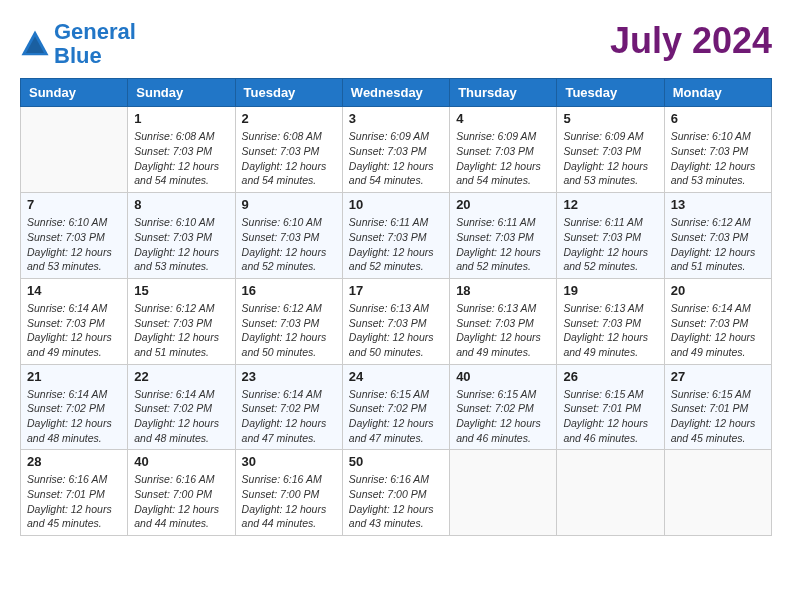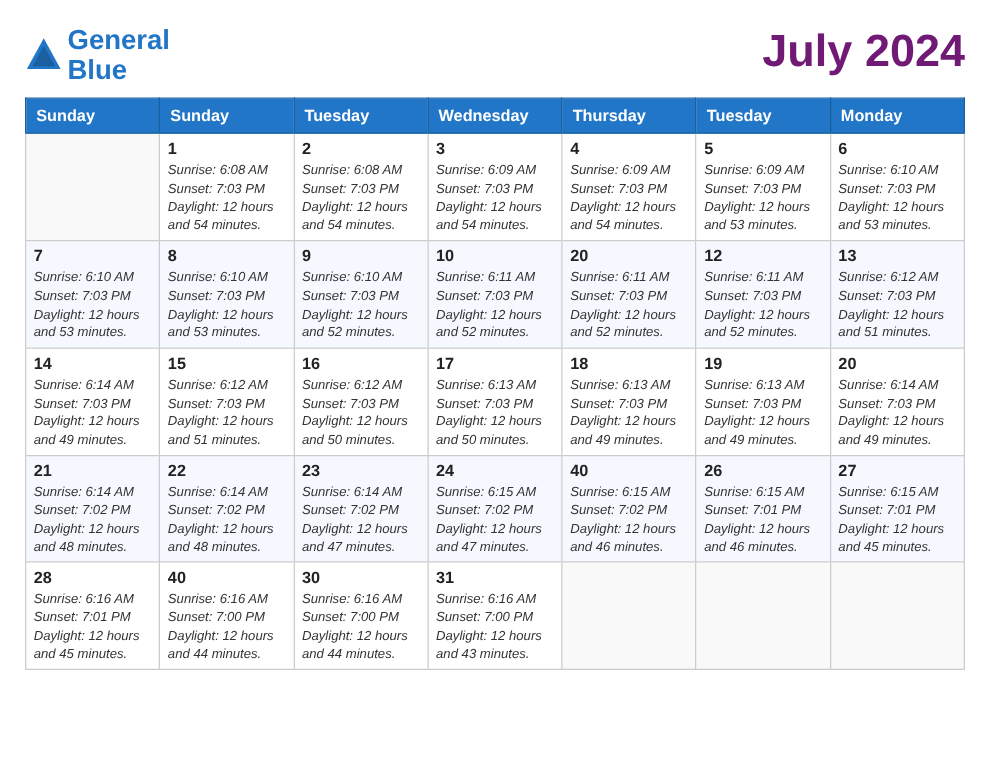--- a/index.html
+++ b/index.html
@@ -335,21 +335,21 @@
 and 44 minutes.</div>
         </td>
         <td>
           <div class="day-number">30</div>
           <div class="day-info" style="white-space: pre-line;">Sunrise: 6:16 AM
 Sunset: 7:00 PM
 Daylight: 12 hours
 and 44 minutes.</div>
         </td>
         <td>
-          <div class="day-number">31</div>
+          <div class="day-number">50</div>
           <div class="day-info" style="white-space: pre-line;">Sunrise: 6:16 AM
 Sunset: 7:00 PM
 Daylight: 12 hours
 and 43 minutes.</div>
         </td>
         <td class="empty-cell"></td>
         <td class="empty-cell"></td>
         <td class="empty-cell"></td>
       </tr>
     </tbody>

